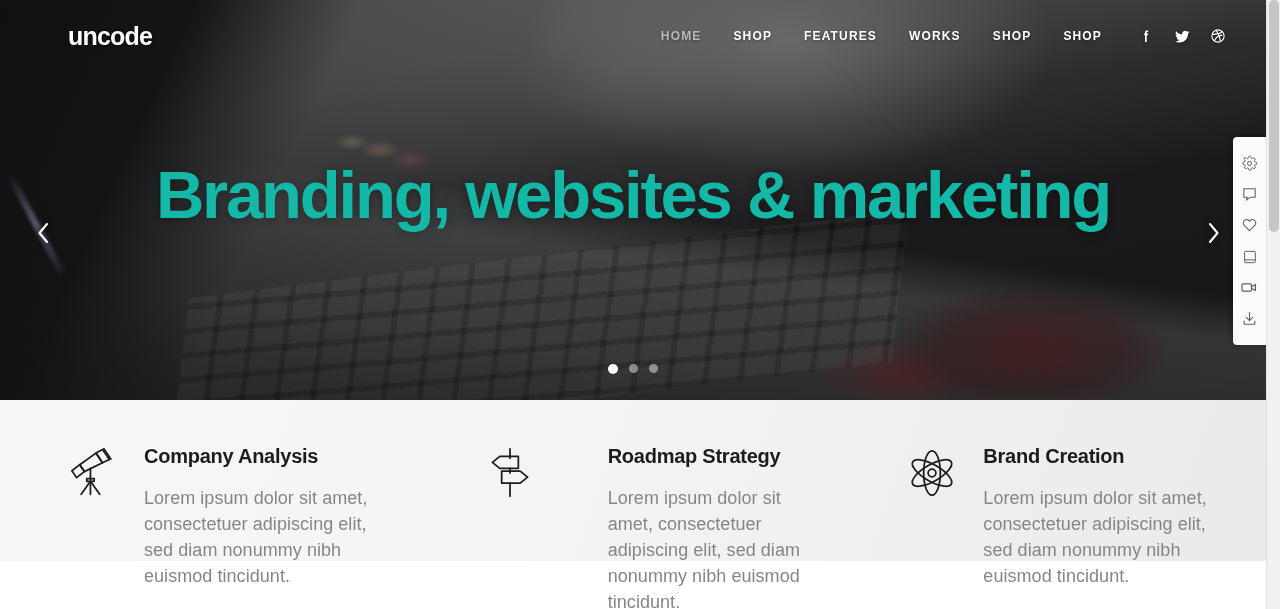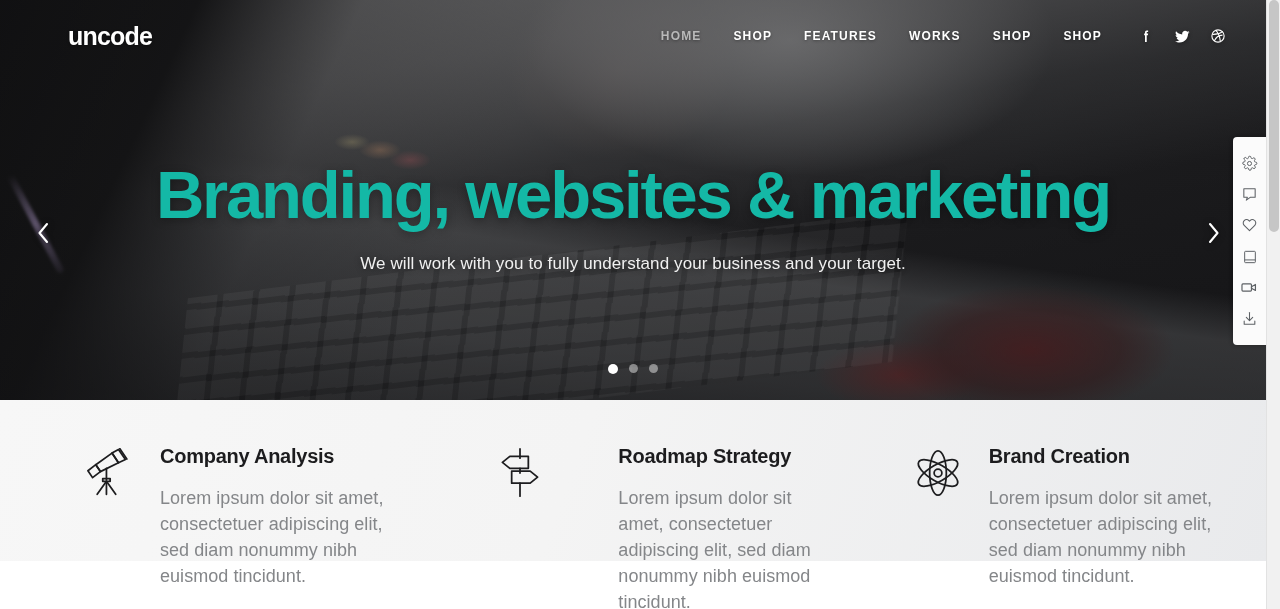--- a/index.html
+++ b/index.html
@@ -159,21 +159,21 @@
     display:flex; align-items:center; justify-content:center;
     color:#5d6165; cursor:pointer;
   }
 
   
   .features {
     position:absolute; top:400px; left:0;
     width:1266px; height:161px;
     background:linear-gradient(110deg, #f7f7f7 0%, #f4f4f4 45%, #e9eaec 100%);
     display:flex;
-    padding:46px 0 0 16px;
+    padding:46px 0 0 0;
     justify-content:space-between;
   }
   .feature {
     flex:1 1 0;
     display:flex;
     padding-left:0;
   }
   .feature:nth-child(1) { padding-left:68px; }
   .feature:nth-child(2) { padding-left:60px;gap:45px; }
   .feature:nth-child(3) { padding-left:62px; }
@@ -246,21 +246,20 @@
             <path d="M6.2 19.9c2.1-5.3 6.6-9 12.6-9.3"></path>
             <path d="M8.6 3.2c3.6 3.9 6.3 9.2 6.9 17"></path>
           </svg>
         </span>
       </span>
     </nav>
   </header>
 
   <div class="hero-content">
     <h1 class="hero-title">Branding, websites &amp; marketing</h1>
-    <p class="hero-sub">We will work with you to fully understand your business and your target.</p>
   </div>
 
   <div class="arrow left">
     <svg width="15" height="24" viewBox="0 0 15 24" fill="none" stroke="currentColor" stroke-width="2.1" stroke-linecap="round" stroke-linejoin="round" aria-hidden="true">
       <polyline points="11,3 3.5,12 11,21"></polyline>
     </svg>
   </div>
   <div class="arrow right">
     <svg width="15" height="24" viewBox="0 0 15 24" fill="none" stroke="currentColor" stroke-width="2.1" stroke-linecap="round" stroke-linejoin="round" aria-hidden="true">
       <polyline points="4,3 11.5,12 4,21"></polyline>

